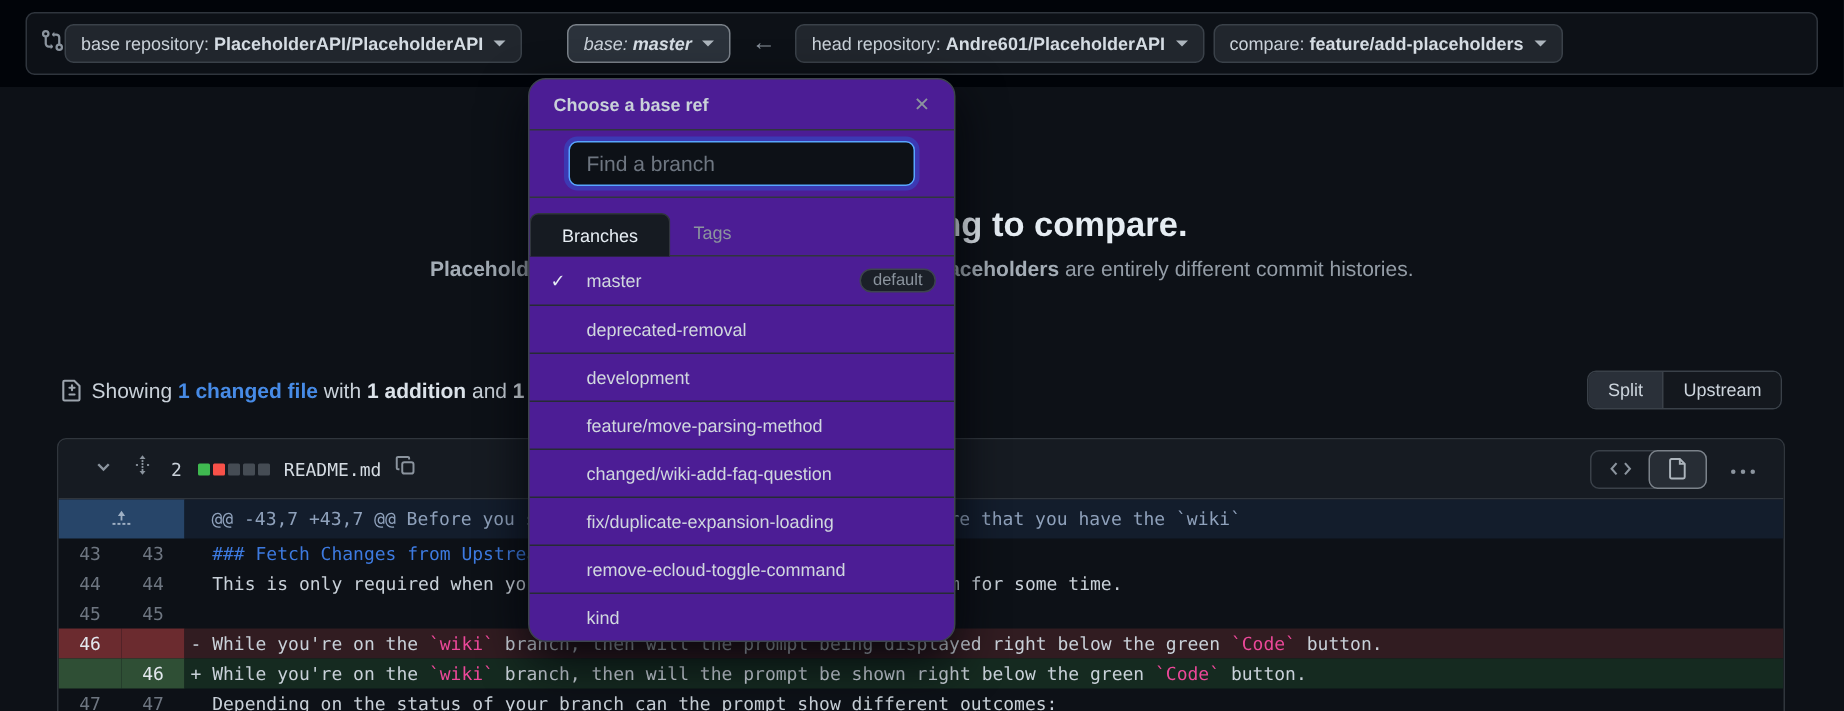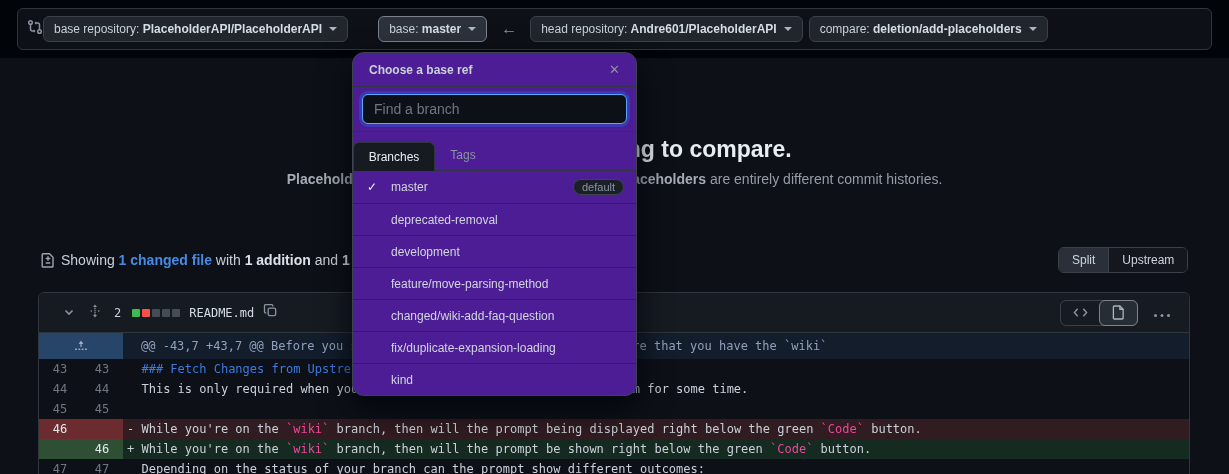--- a/index.html
+++ b/index.html
@@ -8,21 +8,21 @@
 
   
   .header-strip { position:absolute; left:0; top:0; width:1229px; height:58px; background:#010409; }
   .compare-box { position:absolute; left:17px; top:8px; width:1195px; height:42px; background:#0d1117;
                  border:1px solid #2f353d; border-radius:6px; display:flex; align-items:center; }
   .gc-icon { margin-left:9px; flex:none; }
   .ref-btn { height:26px; padding:0 10px; font-size:12px; color:#c9d1d9; background:#21262d;
              border:1px solid #3a4149; border-radius:6px; display:inline-flex; align-items:center;
              white-space:pre; cursor:pointer; }
   .ref-btn .val { font-weight:bold; color:#d5dce3; }
-  .ref-btn.active { background:#2b323b; border-color:#7b828a; }
+  .ref-btn.active { background:#2b323b; border-color:#7b828a;font-style:italic; }
   .caret { width:0; height:0; border-left:4px solid transparent; border-right:4px solid transparent;
            border-top:4px solid #adb5bd; display:inline-block; margin-left:7px; }
   .btn-base-repo { }
   .btn-base-ref  { margin-left:30px; }
   .arrow-left { margin:0 13px 0 14px; color:#8b949e; font-size:16px; }
   .btn-compare-ref { margin-left:6px; }
 
   
   .empty-heading { position:absolute; top:136px; left:0; width:1229px; text-align:center;
                    font-size:23px; font-weight:bold; color:#e6edf3; }
@@ -76,28 +76,28 @@
   .seg-hunk { color:#8fa1bb; }
 
   
   .panel { position:absolute; left:352px; top:52px; width:285px; background:#4c1d95;
            border:1px solid #3d444d; border-radius:12px; overflow:hidden; z-index:20;
            box-shadow:0 12px 32px rgba(1,4,9,0.85); }
   .panel-header { height:34px; display:flex; align-items:center; justify-content:space-between;
                   padding:0 16px; border-bottom:1px solid #30363d; }
   .panel-title { font-size:12px; font-weight:bold; color:#c9d1d9; }
   .panel-close { color:#8b949e; font-size:13px; cursor:pointer; }
-  .search-wrap { padding:7px 9px; border-bottom:1px solid #30363d; }
+  .search-wrap { padding:7px 26px; border-bottom:1px solid #30363d; }
   .search-input { width:100%; height:30px; background:#0d1117; border:1px solid #58a6ff; border-radius:6px;
                   box-shadow:0 0 0 3px rgba(31,111,235,0.35); color:#c9d1d9; font-size:14px; padding:0 11px;
                   outline:none; font-family:"Liberation Sans",sans-serif; }
   .search-input::placeholder { color:#6e7681; }
   .tabs { height:39px; display:flex; align-items:flex-end; border-bottom:1px solid #30363d; }
   .tab { font-size:12px; height:29px; line-height:29px; text-align:center; cursor:pointer; }
-  .tab.active { width:82px; color:#e6edf3; background:#161b22; border:1px solid #30363d; border-bottom:none;
+  .tab.active { width:94px; color:#e6edf3; background:#161b22; border:1px solid #30363d; border-bottom:none;
                 border-radius:6px 6px 0 0; margin-bottom:-1px; }
   .tab.inactive { width:56px; color:#8b949e; }
   .branch-item { height:32px; display:flex; align-items:center; padding:0 12px 0 14px;
                  border-top:1px solid #262c34; font-size:12px; color:#d0d7de; cursor:pointer; }
   .branch-item:first-child { border-top:none; }
   .check { width:24px; flex:none; color:#e6edf3; font-size:12px; }
   .branch-name { flex:1; }
   .badge { font-size:11px; color:#8b949e; border:1px solid #3d444d; background:#1b2028;
            border-radius:10px; padding:1px 8px; }
 </style>
@@ -120,21 +120,21 @@
       <span>base repository: </span><span class="val">PlaceholderAPI/PlaceholderAPI</span><span class="caret"></span>
     </button>
     <button class="ref-btn active btn-base-ref">
       <span>base: </span><span class="val">master</span><span class="caret"></span>
     </button>
     <span class="arrow-left">←</span>
     <button class="ref-btn">
       <span>head repository: </span><span class="val">Andre601/PlaceholderAPI</span><span class="caret"></span>
     </button>
     <button class="ref-btn btn-compare-ref">
-      <span>compare: </span><span class="val">deletion/add-placeholders</span><span class="caret"></span>
+      <span>compare: </span><span class="val">feature/add-placeholders</span><span class="caret"></span>
     </button>
   </div>
 </div>
 
 <div class="empty-heading">There isn't anything to compare.</div>
 <div class="empty-msg"><span class="bd">PlaceholderAPI:master</span><span> and </span><span class="bd">Andre601:feature/add-placeholders</span><span> are entirely different commit histories.</span></div>
 
 <div class="summary">
   <svg width="16" height="16" viewBox="0 0 16 16" fill="none" stroke="#9ca4ad" stroke-width="1.4">
     <path d="M3 1.8h6.5L13 5.3v8.9a.8.8 0 0 1-.8.8H3a.8.8 0 0 1-.8-.8V2.6a.8.8 0 0 1 .8-.8z"></path>
@@ -282,16 +282,20 @@
       <div class="branch-item">
         <span class="check"></span>
         <span class="branch-name">changed/wiki-add-faq-question</span>
       </div>
       <div class="branch-item">
         <span class="check"></span>
         <span class="branch-name">fix/duplicate-expansion-loading</span>
       </div>
       <div class="branch-item">
         <span class="check"></span>
+        <span class="branch-name">remove-ecloud-toggle-command</span>
+      </div>
+      <div class="branch-item">
+        <span class="check"></span>
         <span class="branch-name">kind</span>
       </div>
     </div>
 </div>
 
 </body></html>

